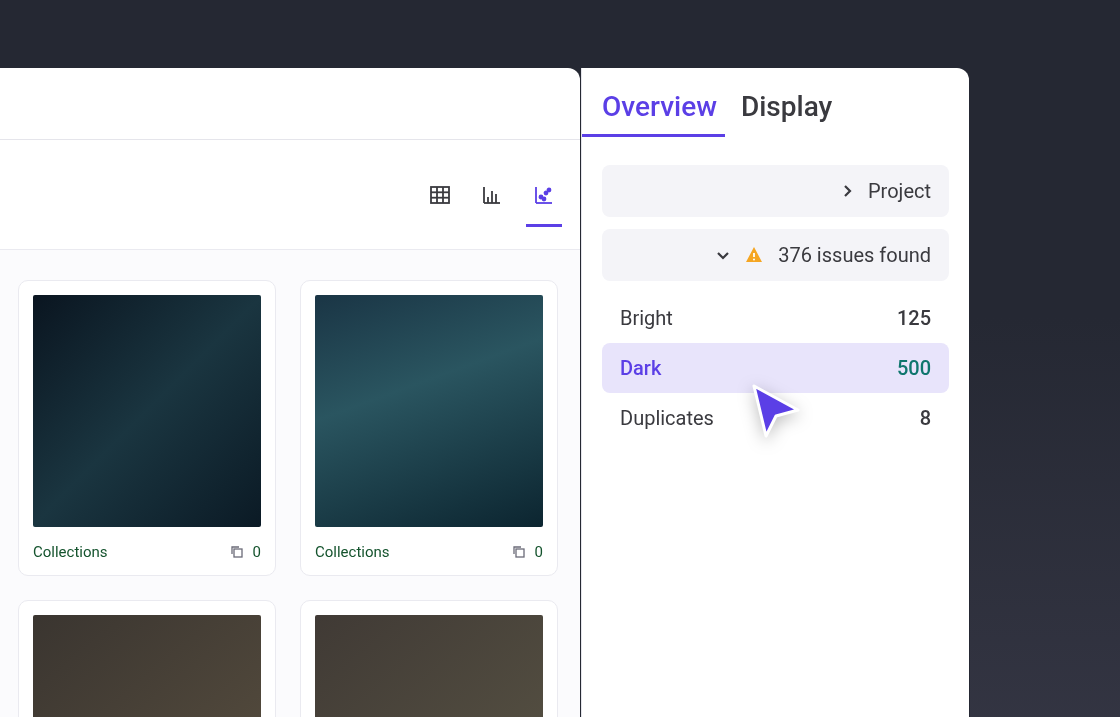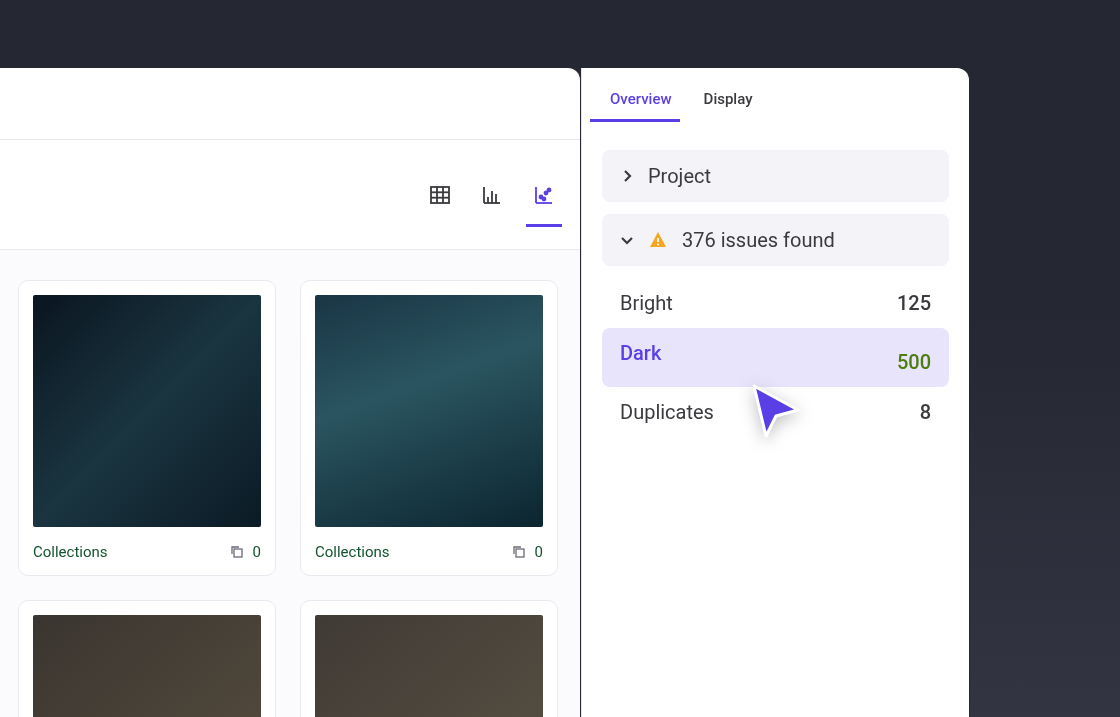--- a/index.html
+++ b/index.html
@@ -96,27 +96,26 @@
       background: #fff;
       border-left: 1px solid #e5e5eb;
       border-radius: 0 12px 0 0;
     }
     .tabs {
       display: flex;
       gap: 24px;
       padding: 22px 20px 0 20px;
     }
     .tab {
-      font-size: 15px;
+      font-size: 28px;
       font-weight: 500;
       color: #3a3a3f;
       padding-bottom: 14px;
       cursor: pointer;
       position: relative;
-      margin-left: 8px;
     }
     .tab.active {
       color: #5b3fe6;
     }
     .tab.active::after {
       content: '';
       position: absolute;
       bottom: 0;
       left: -20px;
       right: -8px;
@@ -130,42 +129,42 @@
       background: #f4f4f8;
       border-radius: 8px;
       padding: 14px 18px;
       display: flex;
       align-items: center;
       gap: 14px;
       font-size: 20px;
       color: #3a3a3f;
       margin-bottom: 12px;
       cursor: pointer;
+      justify-content: flex-end;
     }
     .issue-list {
       margin-top: 8px;
     }
     .issue-item {
       display: flex;
       justify-content: space-between;
       align-items: flex-start;
       padding: 13px 18px;
       font-size: 20px;
       color: #3a3a3f;
       border-radius: 8px;
       cursor: pointer;
     }
     .issue-item.selected {
       background: #e8e4fb;
       color: #5b3fe6;
       font-weight: 500;
     }
     .issue-item.selected .issue-count {
-      color: #4d7c0f;
-      margin-top: 9px;
+      color: #0f766e;
     }
     .issue-count {
       font-weight: 500;
     }
     .cursor-overlay {
       position: absolute;
       top: 380px;
       left: 746px;
       pointer-events: none;
       filter: drop-shadow(0 4px 8px rgba(0,0,0,0.25));

